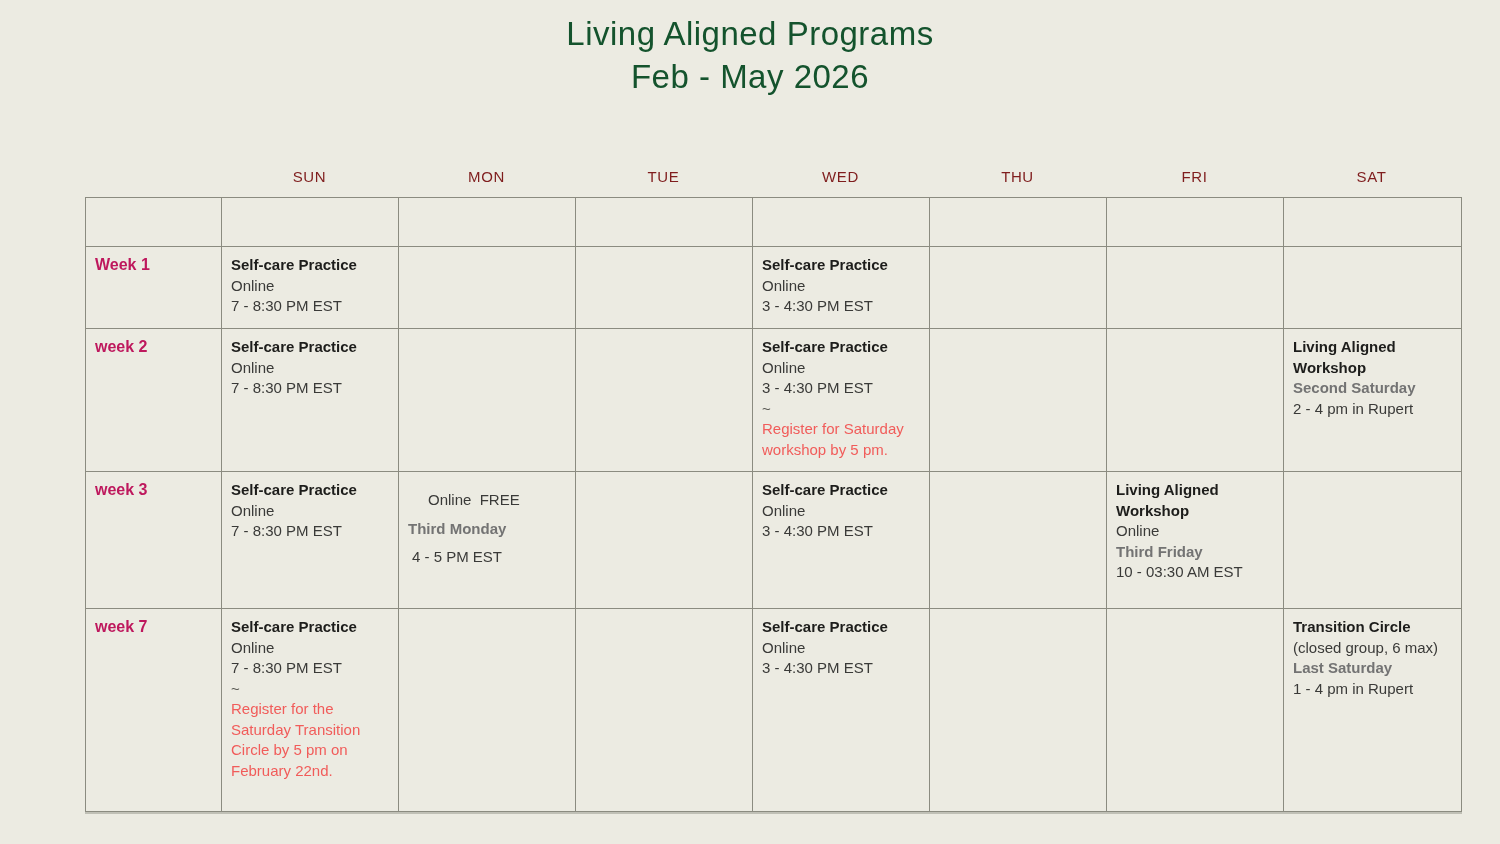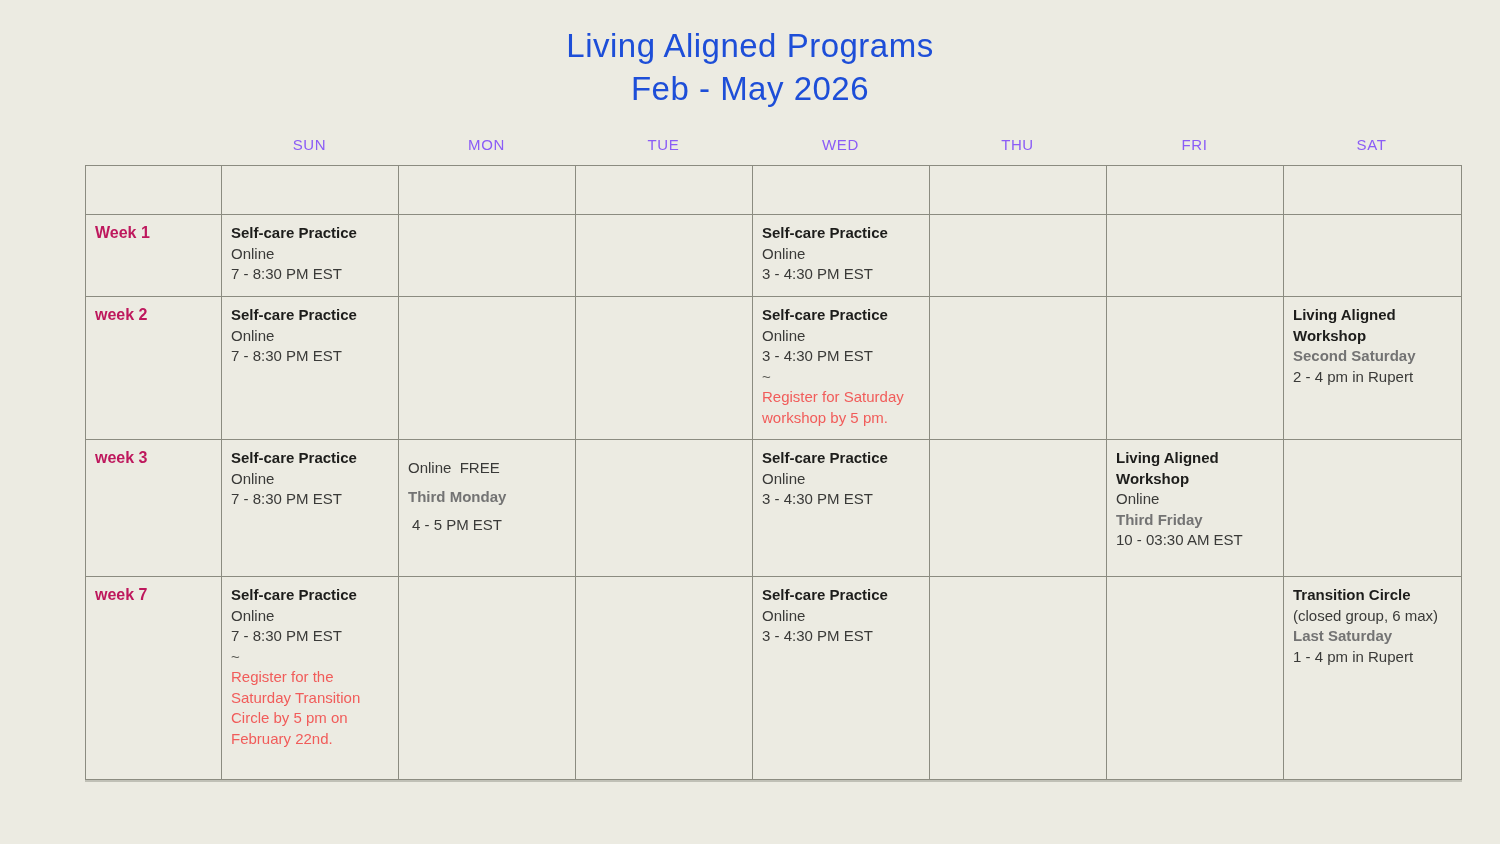--- a/index.html
+++ b/index.html
@@ -5,38 +5,39 @@
   html, body {
     margin: 0;
     padding: 0;
     background: #ECEBE2;
     width: 1500px;
     height: 844px;
     overflow: hidden;
     font-family: "Liberation Sans", sans-serif;
   }
   .page-title {
-    padding-top: 24px;
+    padding-top: 12px;
     text-align: center;
     font-size: 33px;
     line-height: 43px;
     font-weight: 300;
     letter-spacing: 0.5px;
-    color: #1d4ed8;
+    color: #14532d;
   }
   .day-headers {
     margin: 26px 0 12px 85px;
     display: grid;
     grid-template-columns: 136px repeat(7, 177px);
   }
   .dh {
     text-align: center;
     font-size: 15px;
     letter-spacing: 0.6px;
-    color: #8b5cf6;
+    color: #7f1d1d;
+    margin-top: 44px;
   }
   .grid {
     margin-left: 85px;
     display: grid;
     grid-template-columns: 136px repeat(7, 177px);
     grid-template-rows: 49px 82px 143px 137px 202px;
     border: 1px solid #8B8B80;
     box-shadow: 0 2px 0 rgba(139,139,128,0.45);
     width: max-content;
     background: #ECEBE2;
@@ -56,21 +57,21 @@
   .week-label {
     font-weight: bold;
     font-size: 16px;
     color: #be185d;
   }
   .t    { font-weight: bold; color: #1D1D1B; }
   .hl   { font-weight: bold; color: #737373; }
   .red  { color: #F15C5A; }
   .it   { font-style: italic; color: #3A3A38; }
   .tilde{ color: #55554F; }
-  .pre  { white-space: pre-wrap; }
+  .pre  { white-space: pre-wrap; margin-left: 20px; }
   .tight{ line-height: 16px; }
   .gap10{ margin-top: 10px; }
   .gap8 { margin-top: 8px; }
   .ind  { padding-left: 4px; }
 </style>
 </head>
 <body>
 
 <div class="page-title">
   <div>Living Aligned Programs</div>

